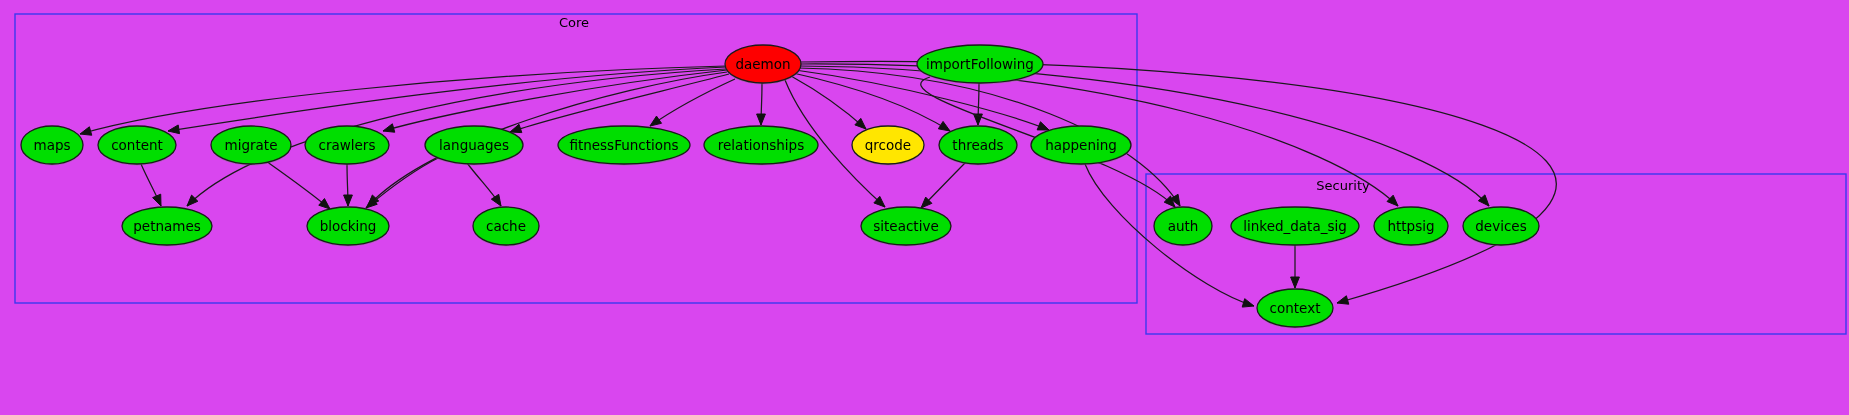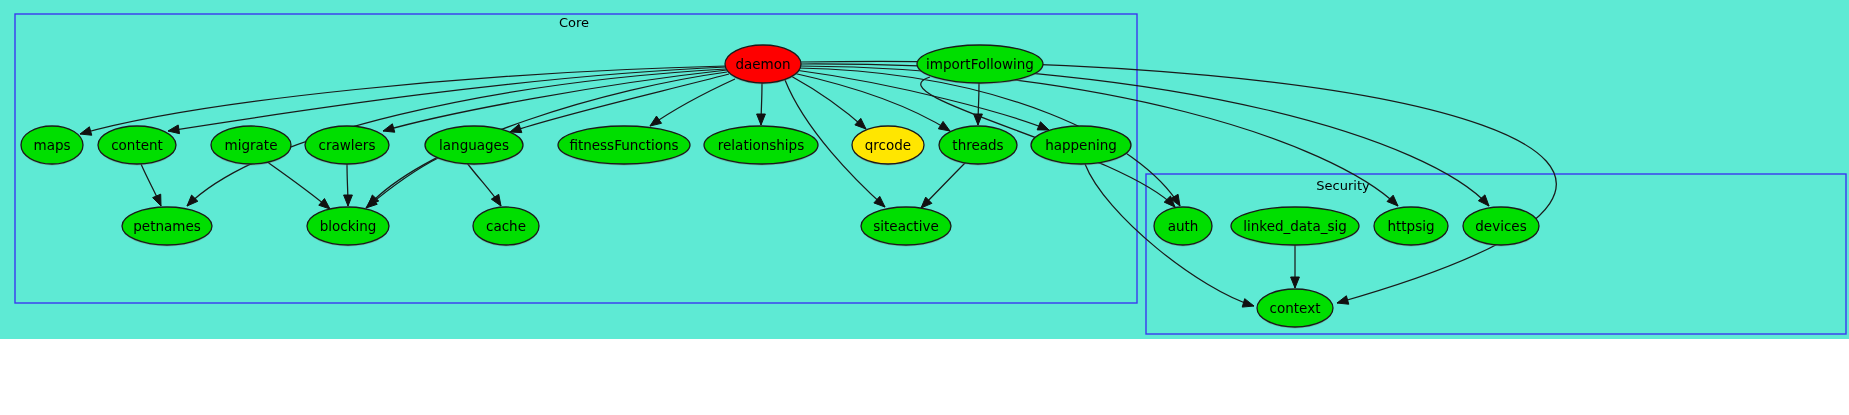--- a/index.html
+++ b/index.html
@@ -1,17 +1,17 @@
 <!DOCTYPE html>
 <html><head>
 <meta charset="utf-8">
 <style>
   html,body{margin:0;padding:0;background:#ffffff;}
   body{font-family:"DejaVu Sans", sans-serif;}
-  #stage{position:relative;width:1849px;height:339px;background:#5eead4;overflow:hidden;}
+  #stage{position:relative;width:1849px;height:415px;background:#d946ef;overflow:hidden;}
   #stage svg{position:absolute;left:0;top:0;width:1849px;height:415px;display:block;}
   .clusterLabel{font-size:13px;fill:#000;text-anchor:middle;font-family:"DejaVu Sans",sans-serif;}
   .nodeLabel{font-size:13.5px;fill:#000;text-anchor:middle;dominant-baseline:middle;font-family:"DejaVu Sans",sans-serif;}
   .edge{fill:none;stroke:#1a1a1a;stroke-width:1.25px;}
   .arrowhead{fill:#111111;stroke:#111111;stroke-width:1px;}
   .cluster{fill:none;stroke:#3b38f0;stroke-width:1.4px;}
   .nodeShape{stroke:#1a1a1a;stroke-width:1.3px;}
 </style>
 </head>
 <body>

